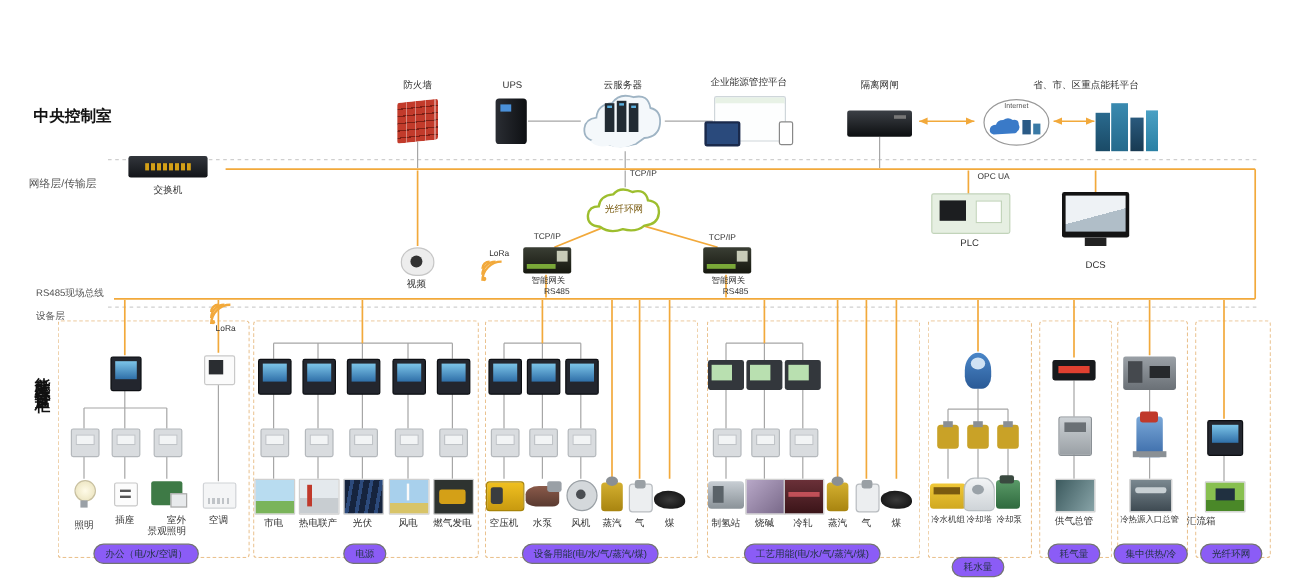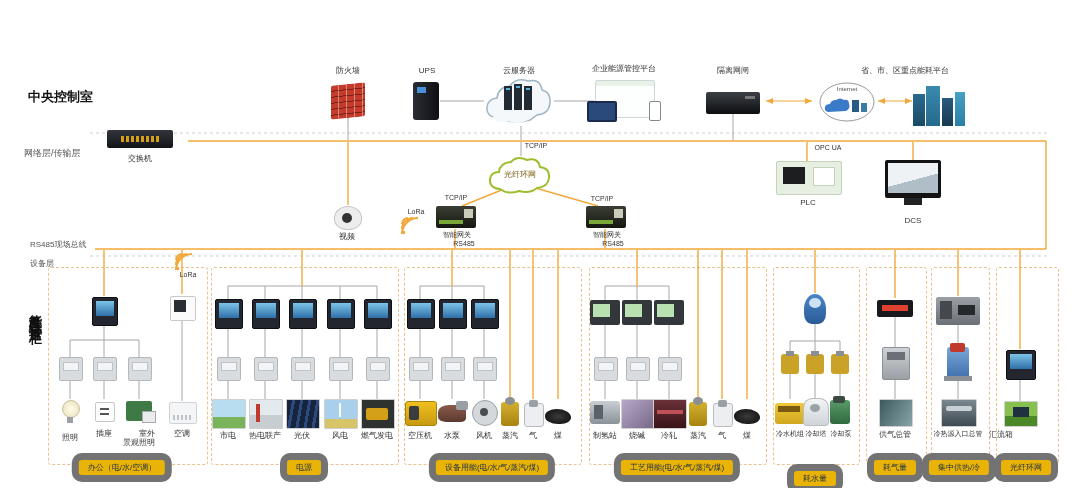--- a/index.html
+++ b/index.html
@@ -10,22 +10,22 @@
        white-space:nowrap;text-align:right;line-height:1.15;}
   .lbl.pre{white-space:pre-line;}
   .lbl.s7{font-size:7px;}
   .layer{position:absolute;z-index:3;font-size:9px;color:#555;white-space:nowrap;}
   .layer.big{font-size:13px;font-weight:bold;color:#111;}
   .vlbl{position:absolute;z-index:3;writing-mode:vertical-rl;text-orientation:upright;
         font-size:13px;font-weight:bold;letter-spacing:3px;color:#111;}
   .title{position:absolute;left:0;top:8px;width:100%;text-align:center;z-index:3;
          font-size:30px;font-weight:bold;letter-spacing:2px;color:#000;}
   .gbox{position:absolute;z-index:0;border:1px dashed #EAC28F;border-radius:3px;background:transparent;}
-  .pill{position:absolute;z-index:4;transform:translateX(-50%);background:#eab308;
-        border:7px solid #737373;border-radius:10px;padding:2px 9px;font-size:8px;
+  .pill{position:absolute;z-index:4;transform:translateX(-50%);background:#8b5cf6;
+        border:1px solid #737373;border-radius:10px;padding:2px 9px;font-size:8px;
         color:#234;white-space:nowrap;text-align:right;}
   .ic{position:absolute;z-index:2;display:block;}
   .ic::before,.ic::after{content:"";position:absolute;}
   
   .fw{background:repeating-linear-gradient(90deg,transparent 0 7px,rgba(255,255,255,.4) 7px 8px),
       repeating-linear-gradient(#c23b2b 0 5px,#7e1f14 5px 6px);border-radius:2px;transform:skewY(-6deg);}
   .ups{background:linear-gradient(90deg,#2a2d33,#0e1013);border-radius:3px;}
   .ups::before{left:4px;top:5px;width:9px;height:6px;background:#4a90d9;}
   .ig{background:linear-gradient(#3c4046,#0c0e10);border-radius:2px;}
   .ig::before{right:5px;top:4px;width:10px;height:3px;background:#777;}

